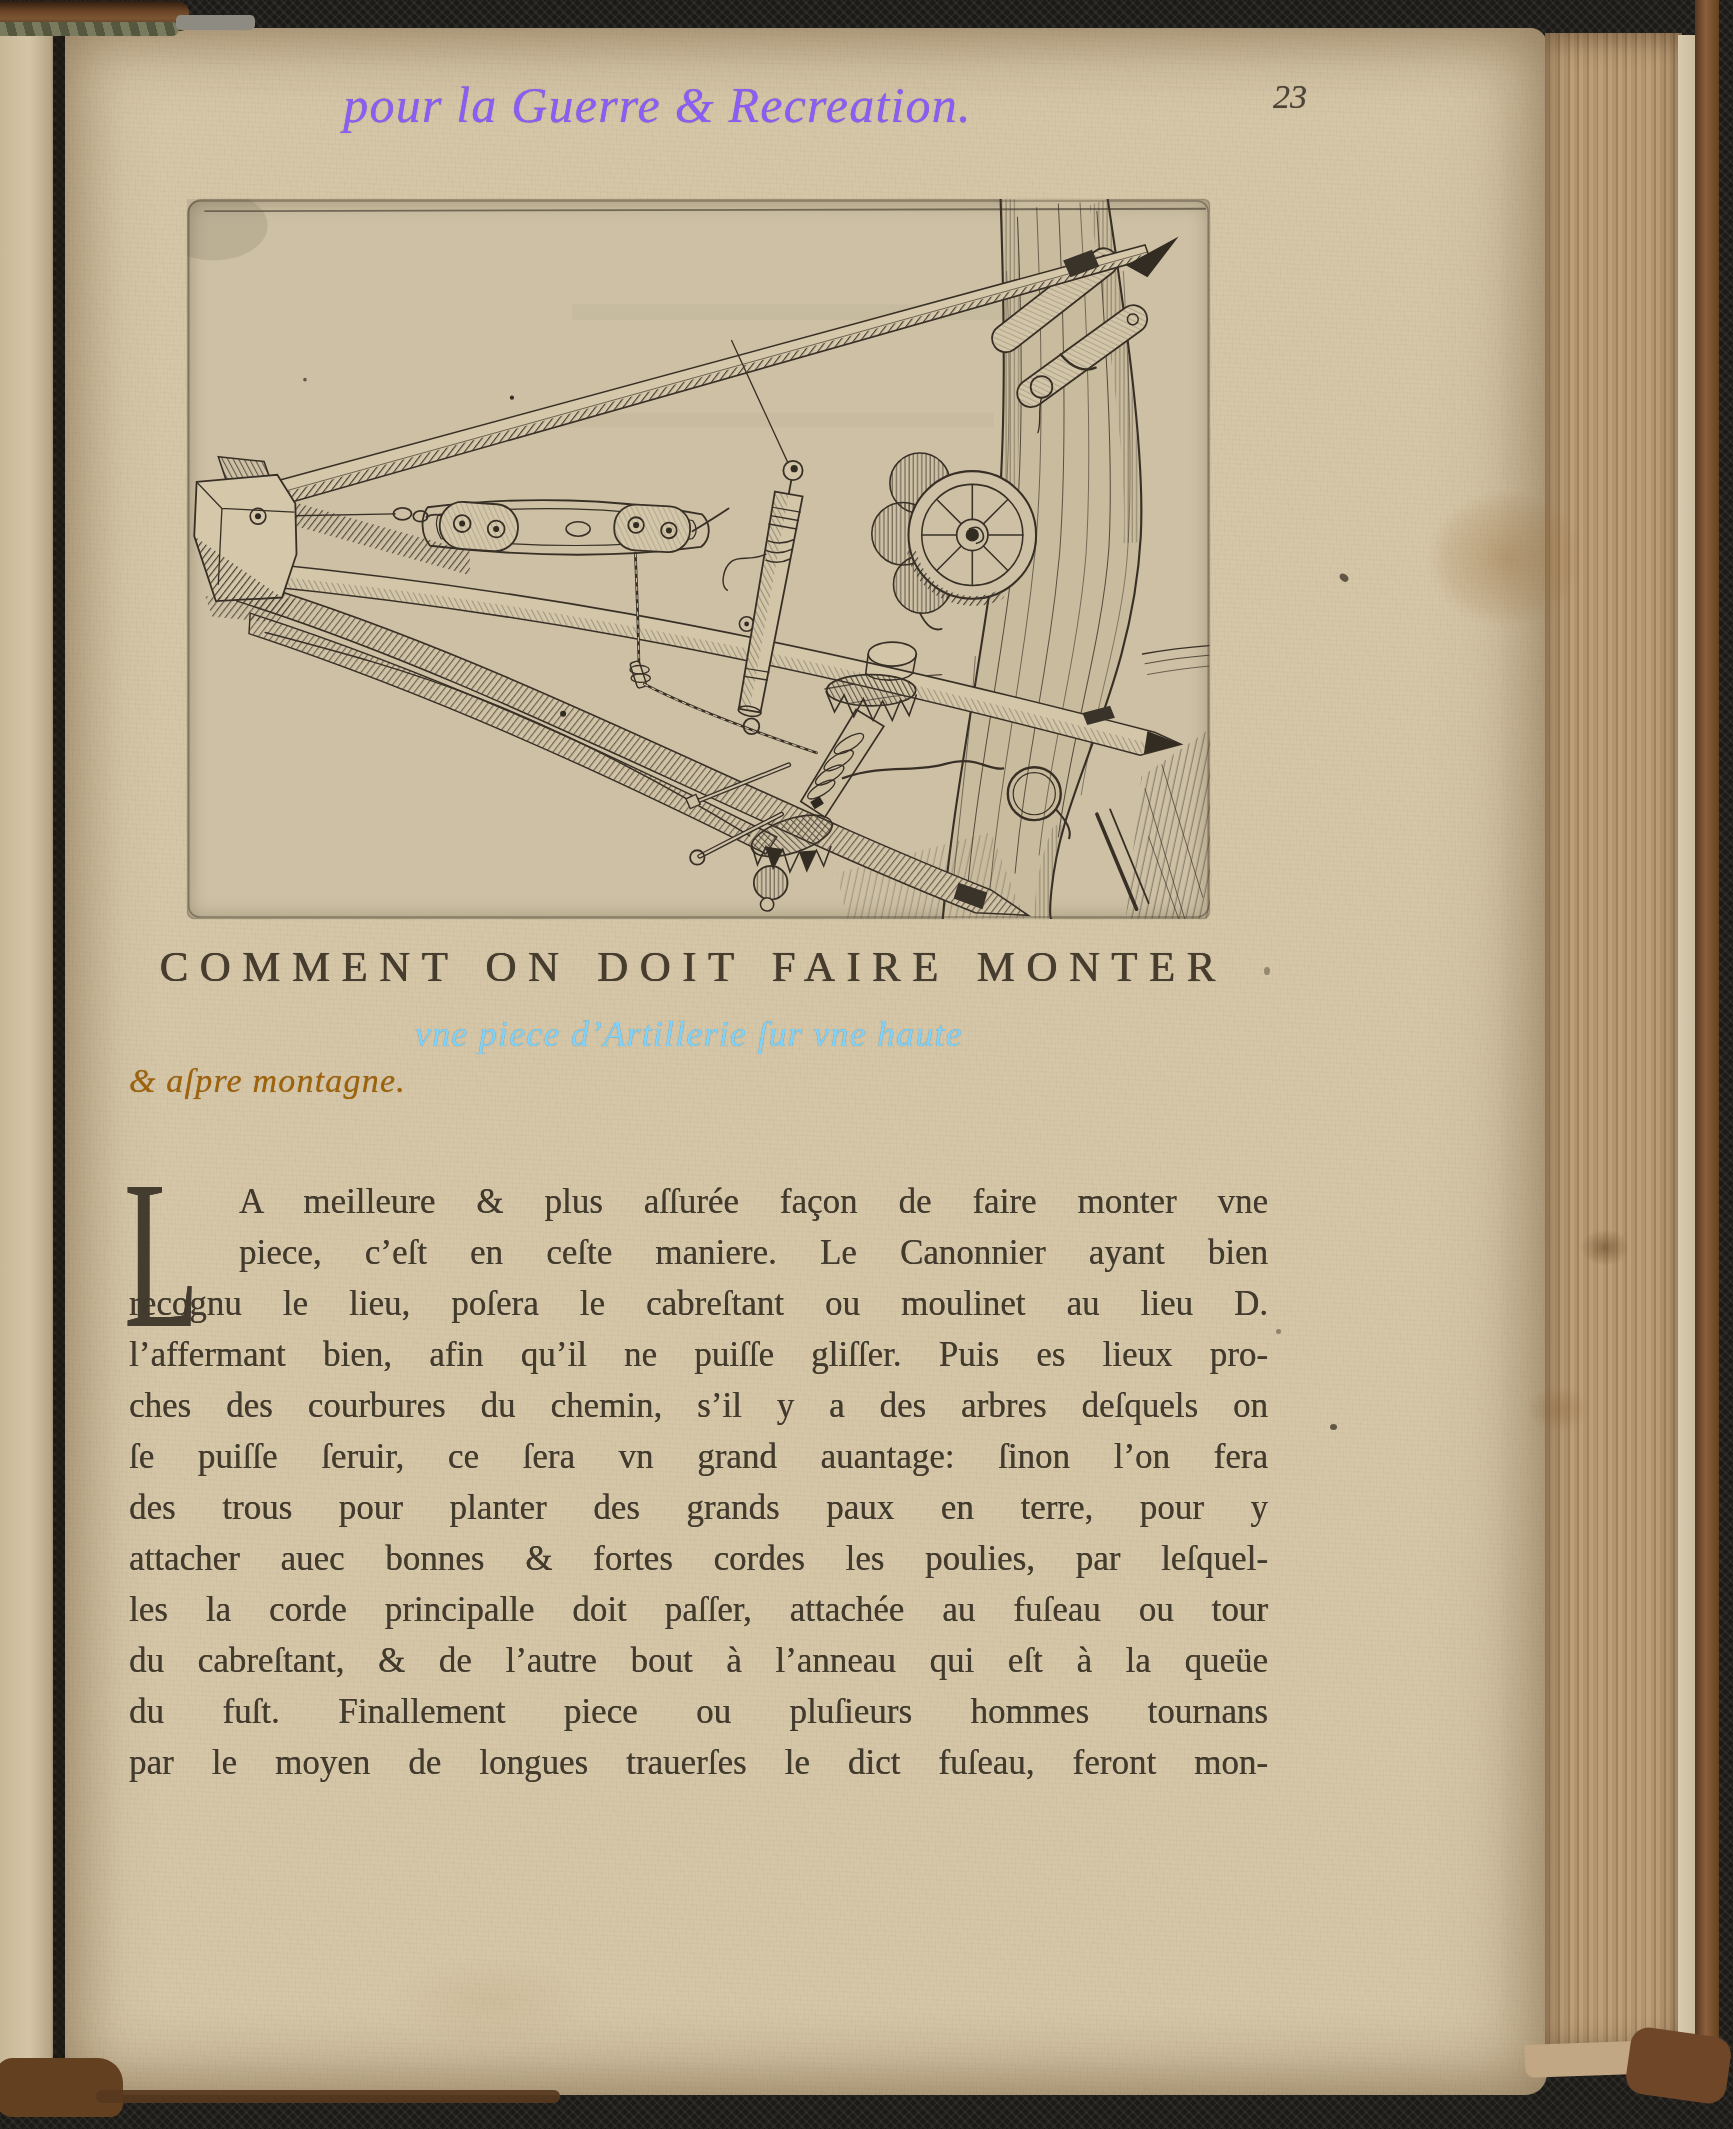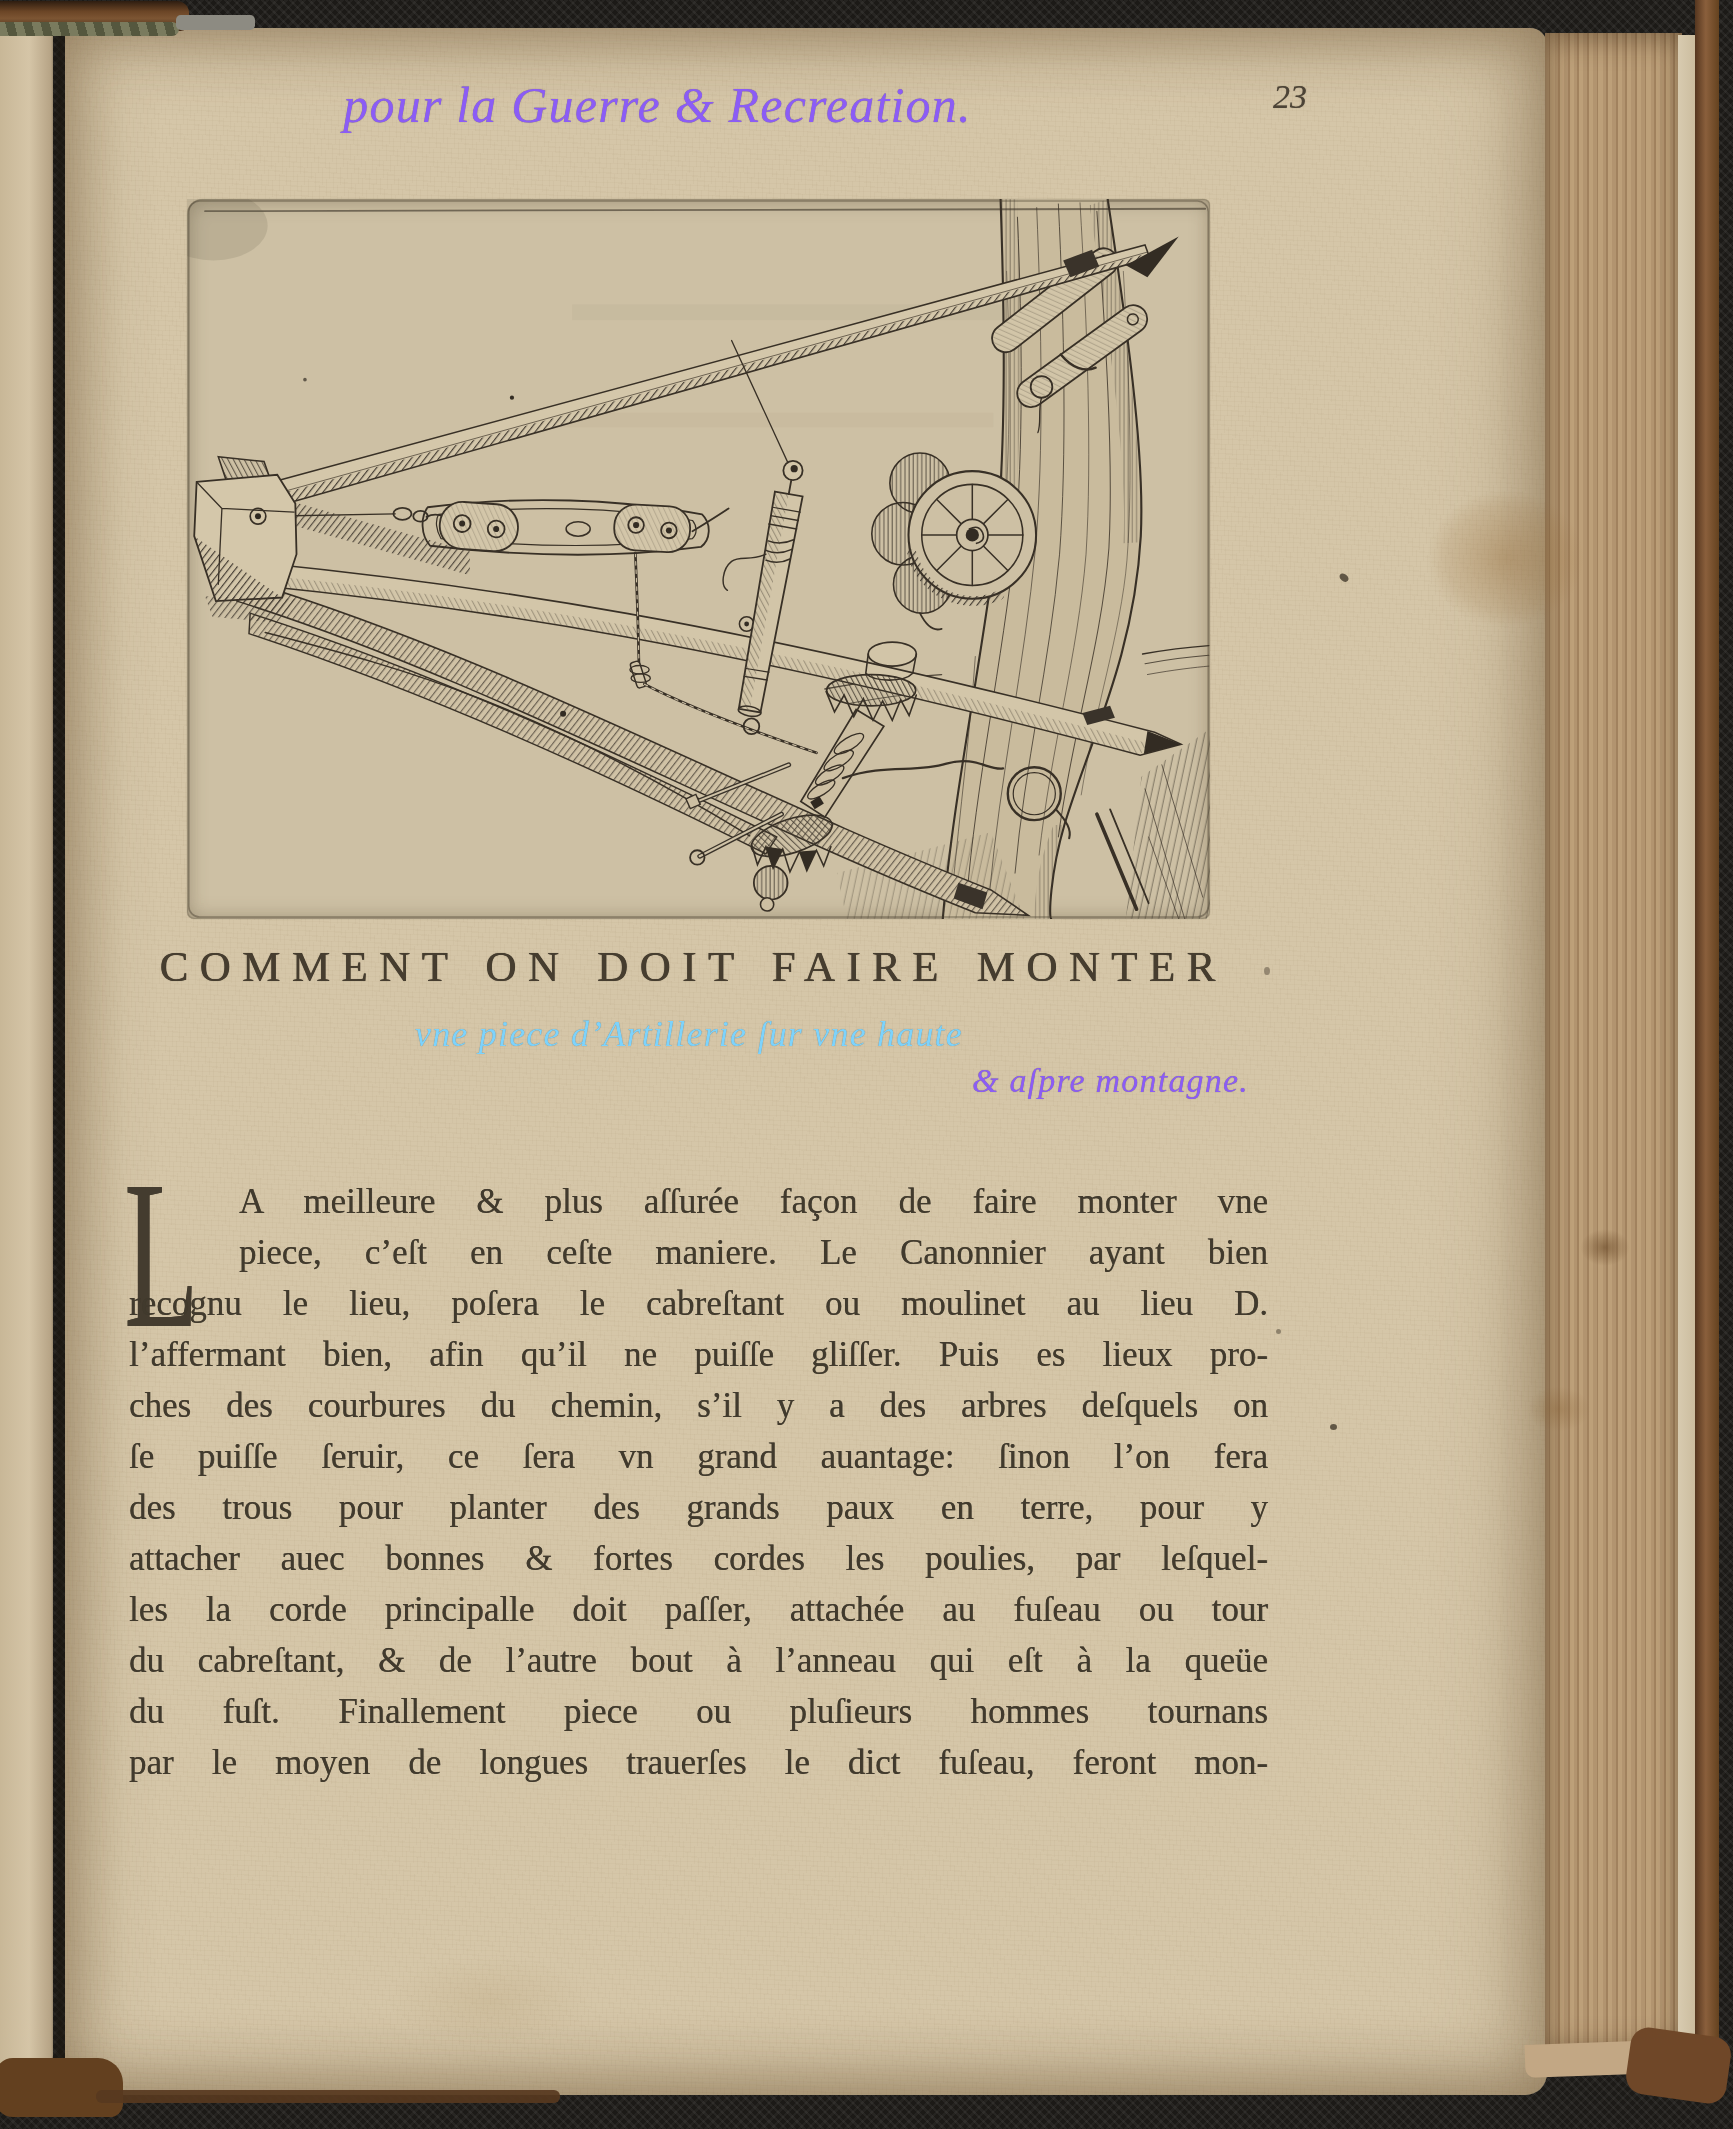--- a/index.html
+++ b/index.html
@@ -48,22 +48,22 @@
   
   .ink{color:#453c2f;text-shadow:0 0 0.8px rgba(64,56,44,.55);font-style:italic;}
   .running-header{left:129px;top:76px;width:1057px;text-align:center;font-style:italic;
     font-size:50px;letter-spacing:1.2px;color:#8b5cf6;}
   .page-number{left:1239px;top:78px;width:102px;text-align:center;font-size:34px;color:#4c4336;}
   .heading{left:120px;top:938px;width:1138px;text-align:center;font-size:43px;font-weight:normal;
     letter-spacing:11.4px;word-spacing:4.8px;color:#463d2f;margin:4px;
     text-shadow:0.5px 0 currentColor,0 0 0.9px rgba(64,56,44,.5);}
   .subtitle1{left:129px;top:1013px;width:1120px;text-align:center;font-style:italic;
     font-size:36px;letter-spacing:1.2px;color:#7dd3fc;}
-  .subtitle2{left:129px;top:1062px;width:1120px;text-align:right;font-style:italic;
-    font-size:34px;letter-spacing:1.2px;color:#8b5cf6;}
+  .subtitle2{left:129px;top:1062px;width:1120px;text-align:left;font-style:italic;
+    font-size:34px;letter-spacing:1.2px;color:#a16207;}
   .dropcap{left:124px;top:1179px;font-size:211px;line-height:152px;height:181px;color:#443c2f;
     transform:scaleX(.58);transform-origin:0 0;text-shadow:0.6px 0 currentColor;}
   .bodytext{left:129px;top:1176px;width:1139px;font-size:35px;line-height:51px;color:#413a2d;
     text-shadow:0.3px 0 rgba(63,56,44,.8);}
   .bline{height:51px;text-align:justify;text-align-last:justify;}
   .bline.indent{margin-left:110px;}
 
   
   .stain{border-radius:50%;}
   .stain-a{left:1403px;top:468px;width:205px;height:181px;

